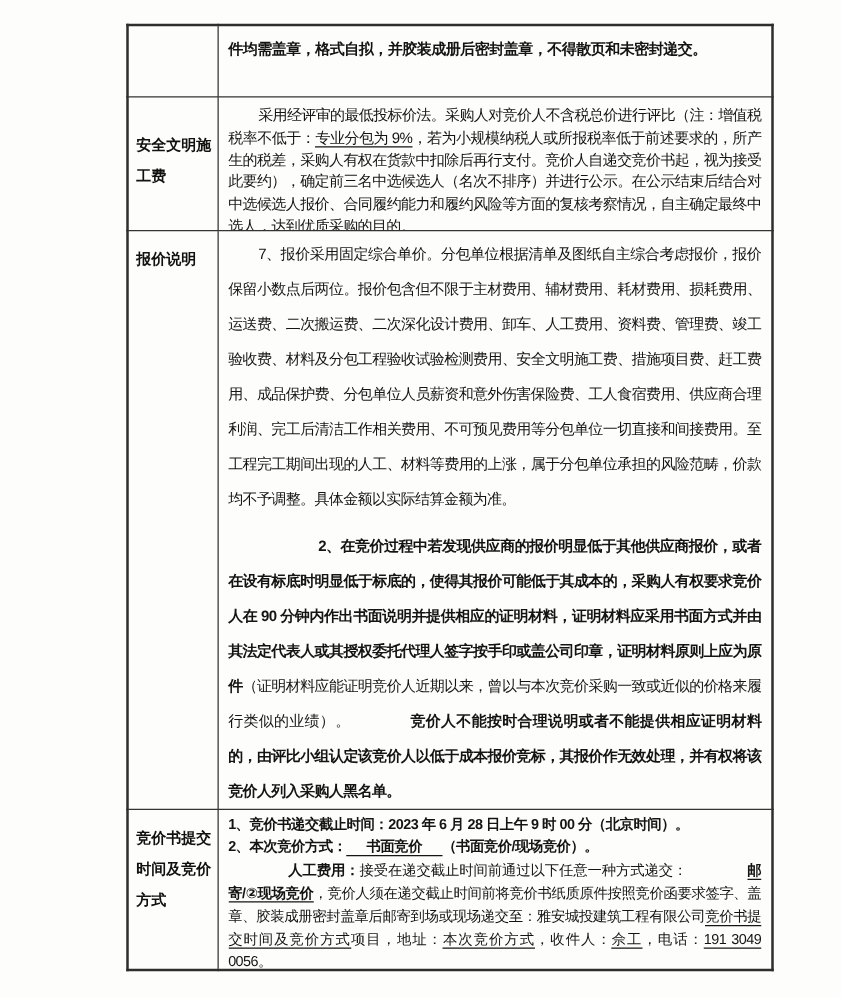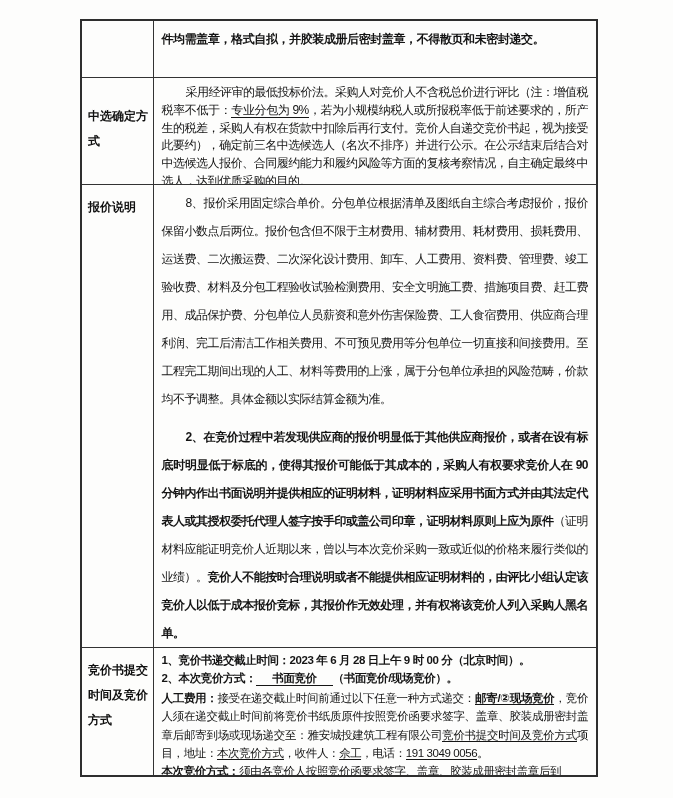--- a/index.html
+++ b/index.html
@@ -4,21 +4,21 @@
 <style>
   html,body{margin:0;padding:0;}
   body{
     width:673px;height:798px;position:relative;overflow:hidden;
     background:#fcfcfb;
     font-family:"Liberation Sans","DejaVu Sans",sans-serif;
     color:#141414;
   }
   .page{position:absolute;inset:0;background:#fdfdfc;}
   table.doc{
-    position:absolute;left:80px;top:19px;width:516px;
+    position:absolute;left:101px;top:19px;width:516px;
     border-collapse:collapse;table-layout:fixed;
     border:2px solid #2e2e2e;
   }
   td{border:1.5px solid #333;vertical-align:top;padding:0;background:transparent;}
   col.c-label{width:72px;}
   col.c-content{width:444px;}
 
   .lbl{
     font-weight:bold;font-size:12px;line-height:25px;
     padding:10px 4px 4px 6px;color:#111;
@@ -47,23 +47,23 @@
     font-size:12px;letter-spacing:-0.5px;line-height:28px;
     text-indent:2em;
   }
   .r3-clip p + p{margin-top:10px;}
 
   
   .r4-clip{height:124px;padding-top:3px;}
   .r4-clip p{font-size:11.5px;letter-spacing:-0.4px;line-height:18.4px;}
   .nowrap{white-space:nowrap;}
 
-  .b{font-weight:bold;}
+  .b{font-weight:bold;margin-left:48px;}
   .u{border-bottom:1.2px solid #151515;}
-  .u-pad{border-bottom:1.2px solid #151515;padding:0 16px;font-family:Liberation Mono, monospace;}
+  .u-pad{border-bottom:1.2px solid #151515;padding:0 16px;}
 </style>
 </head>
 <body>
 
 <div class="page">
   <table class="doc">
     <colgroup>
         <col class="c-label">
         <col class="c-content">
       </colgroup>
@@ -75,36 +75,36 @@
           </td>
       <td class="cnt">
         <div class="clip r1-clip">
           <p>件均需盖章，格式自拟，并胶装成册后密封盖章，不得散页和未密封递交。</p>
         </div>
       </td>
     </tr>
 
     <tr>
       <td class="lbl-mid">
-        <div class="lbl">中选确定方式</div>
+        <div class="lbl">安全文明施工费</div>
       </td>
       <td class="cnt">
         <div class="clip r2-clip">
           <p><span>采用经评审的最低投标价法。采购人对竞价人不含税总价进行评比（注：增值税税率不低于：</span><span class="u">专业分包为 9%</span><span>，若为小规模纳税人或所报税率低于前述要求的，所产生的税差，采购人有权在货款中扣除后再行支付。竞价人自递交竞价书起，视为接受此要约），确定前三名中选候选人（名次不排序）并进行公示。在公示结束后结合对中选候选人报价、合同履约能力和履约风险等方面的复核考察情况，自主确定最终中选人，达到优质采购的目的。</span></p>
         </div>
       </td>
     </tr>
 
     <tr>
       <td>
         <div class="lbl">报价说明</div>
       </td>
       <td class="cnt">
         <div class="clip r3-clip">
-          <p>8、报价采用固定综合单价。分包单位根据清单及图纸自主综合考虑报价，报价保留小数点后两位。报价包含但不限于主材费用、辅材费用、耗材费用、损耗费用、运送费、二次搬运费、二次深化设计费用、卸车、人工费用、资料费、管理费、竣工验收费、材料及分包工程验收试验检测费用、安全文明施工费、措施项目费、赶工费用、成品保护费、分包单位人员薪资和意外伤害保险费、工人食宿费用、供应商合理利润、完工后清洁工作相关费用、不可预见费用等分包单位一切直接和间接费用。至工程完工期间出现的人工、材料等费用的上涨，属于分包单位承担的风险范畴，价款均不予调整。具体金额以实际结算金额为准。</p>
+          <p>7、报价采用固定综合单价。分包单位根据清单及图纸自主综合考虑报价，报价保留小数点后两位。报价包含但不限于主材费用、辅材费用、耗材费用、损耗费用、运送费、二次搬运费、二次深化设计费用、卸车、人工费用、资料费、管理费、竣工验收费、材料及分包工程验收试验检测费用、安全文明施工费、措施项目费、赶工费用、成品保护费、分包单位人员薪资和意外伤害保险费、工人食宿费用、供应商合理利润、完工后清洁工作相关费用、不可预见费用等分包单位一切直接和间接费用。至工程完工期间出现的人工、材料等费用的上涨，属于分包单位承担的风险范畴，价款均不予调整。具体金额以实际结算金额为准。</p>
           <p><span class="b">2、在竞价过程中若发现供应商的报价明显低于其他供应商报价，或者在设有标底时明显低于标底的，使得其报价可能低于其成本的，采购人有权要求竞价人在 90 分钟内作出书面说明并提供相应的证明材料，证明材料应采用书面方式并由其法定代表人或其授权委托代理人签字按手印或盖公司印章，证明材料原则上应为原件</span><span>（证明材料应能证明竞价人近期以来，曾以与本次竞价采购一致或近似的价格来履行类似的业绩）。</span><span class="b">竞价人不能按时合理说明或者不能提供相应证明材料的，由评比小组认定该竞价人以低于成本报价竞标，其报价作无效处理，并有权将该竞价人列入采购人黑名单。</span></p>
         </div>
       </td>
     </tr>
 
     <tr>
       <td>
         <div class="lbl">竞价书提交时间及竞价方式</div>
       </td>
       <td class="cnt">

